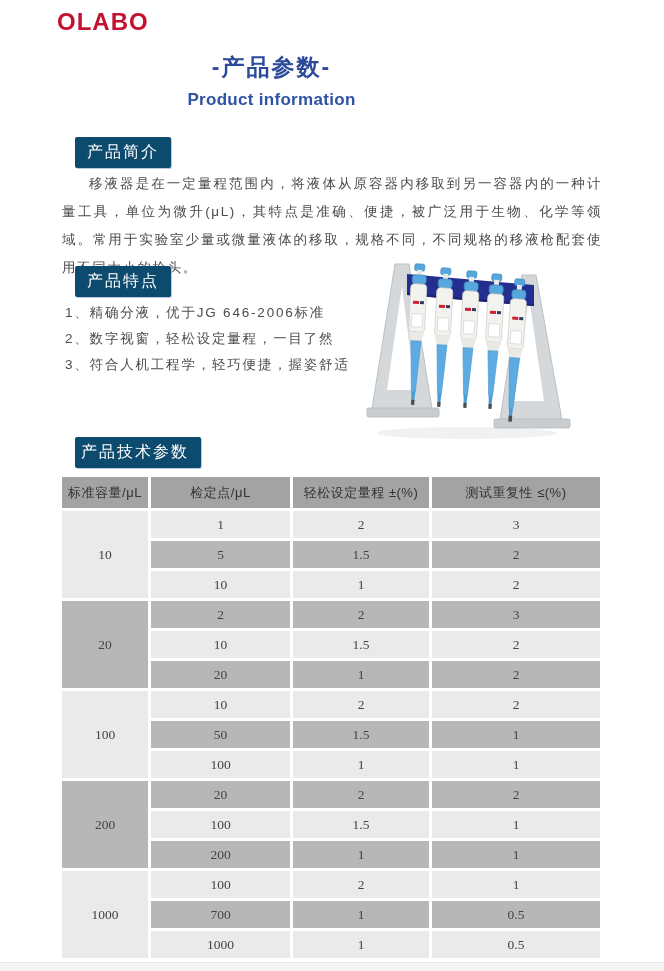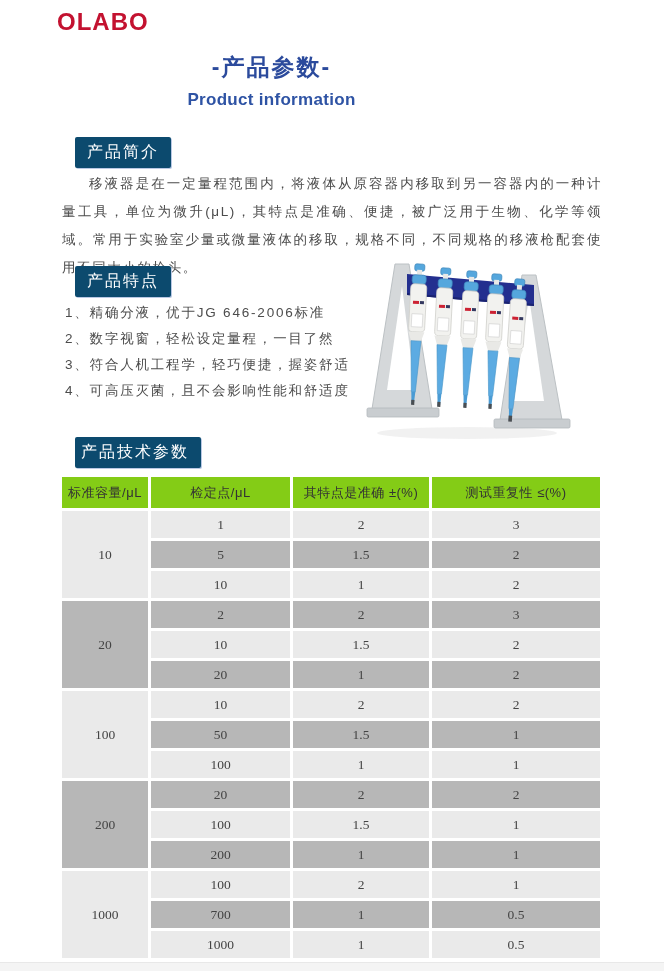--- a/index.html
+++ b/index.html
@@ -46,21 +46,21 @@
     font-size:13.5px;line-height:26px;letter-spacing:1.8px;color:#4c4c4c;
   }
   .rack{
     position:absolute;left:362px;top:254px;width:215px;height:192px;
   }
   .spec-table{
     position:absolute;left:59px;top:474px;width:542px;
     border-collapse:separate;border-spacing:3px;table-layout:fixed;
   }
   .spec-table th{
-    background:#84cc16;height:29px;
+    background:#a3a3a3;height:29px;
     font-size:13px;font-weight:normal;color:#333333;letter-spacing:0.5px;
   }
   .spec-table td{
     height:25px;text-align:center;
     font-family:"Liberation Serif", serif;
     font-size:13.5px;color:#444444;
   }
   .spec-table tr.light td{background:#eaeaea;}
   .spec-table tr.dark td{background:#b7b7b7;}
   .spec-table td.cap-cell{background:#bdbdbd;}
@@ -80,21 +80,20 @@
 </div>
 
 <div class="badge" id="badge-intro">产品简介</div>
 <p class="intro-text">移液器是在一定量程范围内，将液体从原容器内移取到另一容器内的一种计量工具，单位为微升(μL)，其特点是准确、便捷，被广泛用于生物、化学等领域。常用于实验室少量或微量液体的移取，规格不同，不同规格的移液枪配套使用不同大小的枪头。</p>
 
 <div class="badge" id="badge-features">产品特点</div>
 <ul class="features">
   <li>1、精确分液，优于JG 646-2006标准</li>
   <li>2、数字视窗，轻松设定量程，一目了然</li>
   <li>3、符合人机工程学，轻巧便捷，握姿舒适</li>
-  <li>4、可高压灭菌，且不会影响性能和舒适度</li>
 </ul>
 
 <svg class="rack" viewBox="0 0 215 192" aria-hidden="true">
 
   <ellipse cx="105" cy="179" rx="90" ry="6" fill="rgba(120,120,120,0.10)"></ellipse>
 
   <g>
     <path d="M33,10 L47,10 L70,155 L10,155 Z" fill="#d5d8da" stroke="#bcc1c4" stroke-width="1" fill-rule="evenodd"></path>
     <path d="M40,32 L53,136 L25,136 Z" fill="#ffffff"></path>
     <rect x="5" y="154" width="72" height="9" rx="1.5" fill="#c9cdd0" stroke="#b4b9bc" stroke-width="0.8"></rect>
@@ -184,21 +183,21 @@
   <colgroup>
     <col style="width:86px">
       <col style="width:139px">
       <col style="width:136px">
       <col style="width:168px">
   </colgroup>
   <thead>
     <tr>
       <th>标准容量/μL</th>
       <th>检定点/μL</th>
-      <th>其特点是准确 ±(%)</th>
+      <th>轻松设定量程 ±(%)</th>
       <th>测试重复性 ≤(%)</th>
     </tr>
   </thead>
   <tbody>
       <tr class="light">
         <td class="cap-cell" rowspan="3">10</td>
         <td>1</td>
         <td>2</td>
         <td>3</td>
       </tr>

